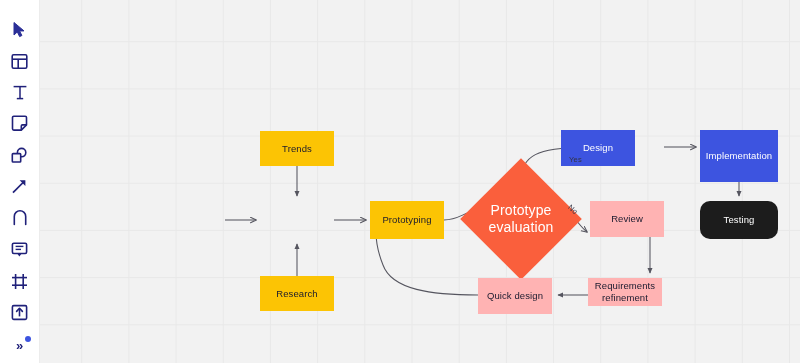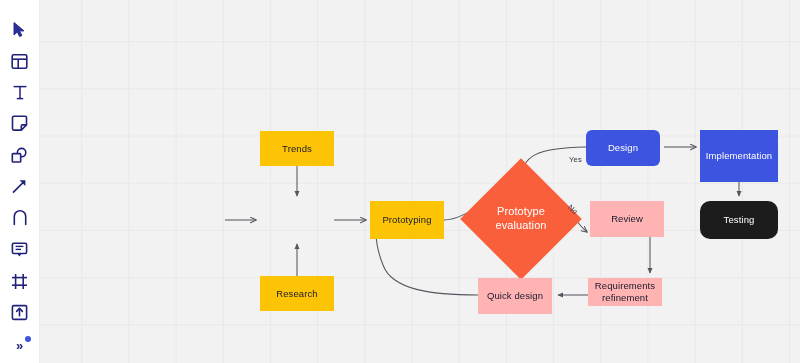--- a/index.html
+++ b/index.html
@@ -79,21 +79,21 @@
   .diamond-shape {
     position: absolute;
     left: 0; top: 0;
     width: 100%; height: 100%;
     background: #fa5f3c;
     transform: rotate(45deg);
   }
   .diamond-label {
     position: relative;
     z-index: 2;
-    font-size: 11px;
+    font-size: 14px;
     line-height: 1.25;
   }
 
   
   .edge-label {
     position: absolute;
     font-size: 7.5px;
     color: #333344;
     letter-spacing: .2px;
     white-space: nowrap;
@@ -307,21 +307,21 @@
     <div class="node process-yellow" style="left:330px; top:201px; width:74px; height:38px;">
       <span>Prototyping</span>
     </div>
 
     <div class="node decision" style="left:438px; top:176px; width:86px; height:86px;">
       <span class="diamond-shape"></span>
       <span class="diamond-label">Prototype
 evaluation</span>
     </div>
 
-    <div class="node process-blue" style="left:546px; top:130px; width:74px; height:36px;border-radius:6px;">
+    <div class="node process-blue" style="left:521px; top:130px; width:74px; height:36px;">
       <span>Design</span>
     </div>
 
     <div class="node process-blue" style="left:660px; top:130px; width:78px; height:52px;">
       <span>Implementation</span>
     </div>
 
     <div class="node terminal" style="left:660px; top:201px; width:78px; height:38px;">
       <span>Testing</span>
     </div>

